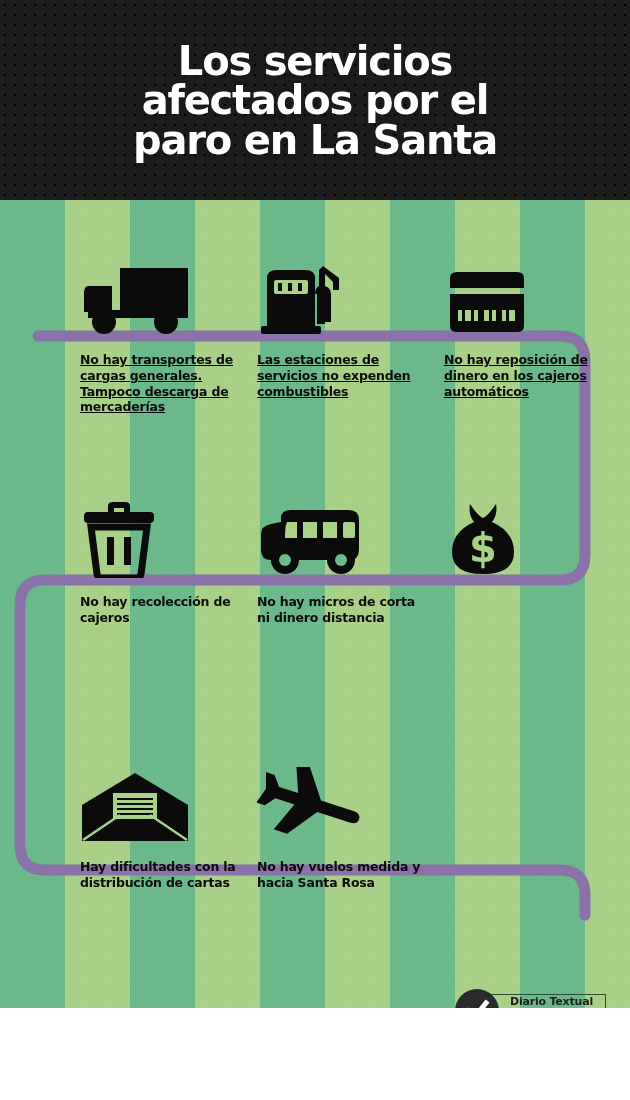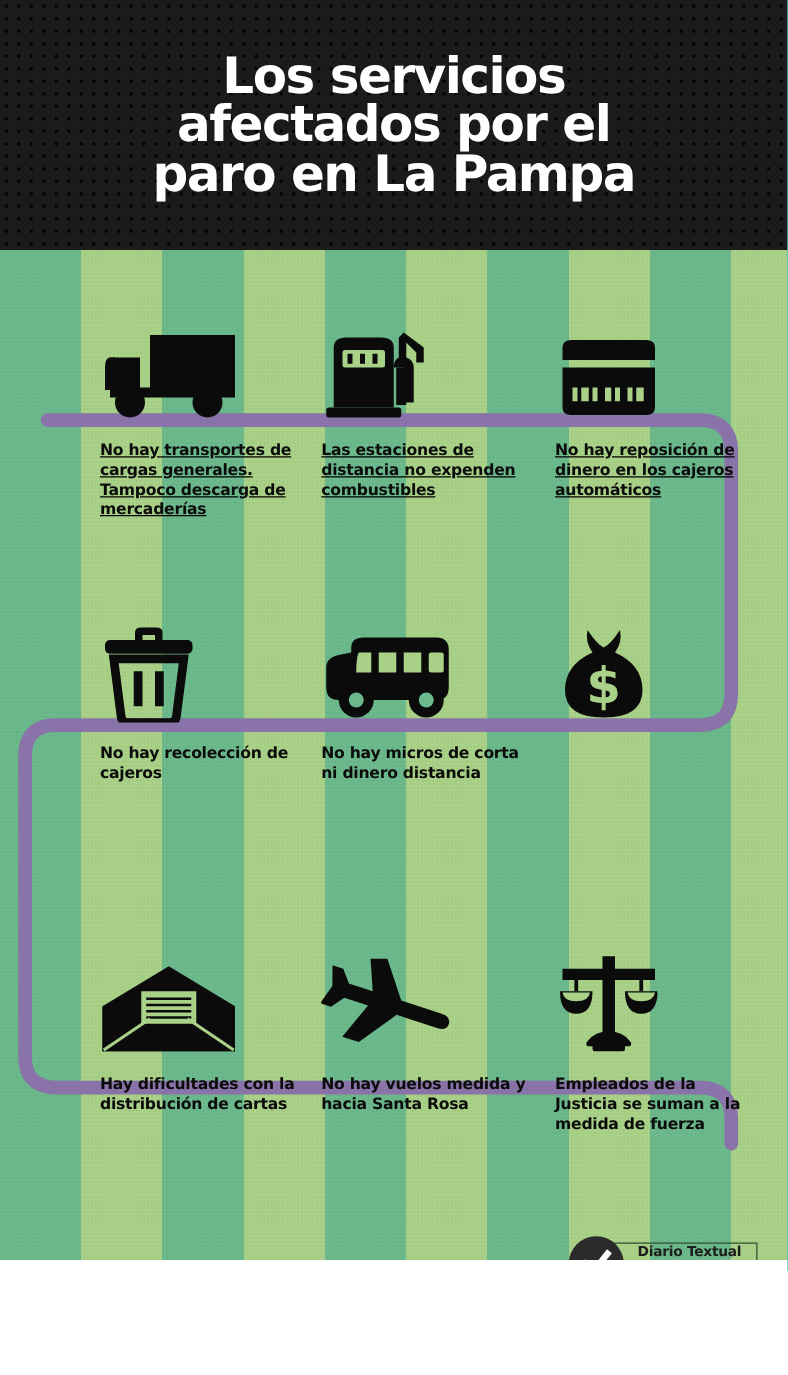--- a/index.html
+++ b/index.html
@@ -99,21 +99,21 @@
 </style>
 </head>
 <body>
 
 <div id="page">
 
   <div class="header">
     <div class="header-title">
       <span class="ln">Los servicios</span>
       <span class="ln">afectados por el</span>
-      <span class="ln">paro en La Pampa</span>
+      <span class="ln">paro en La Santa</span>
     </div>
   </div>
 
   <div class="board"></div>
 
   <svg class="snake" viewBox="0 0 630 848" width="630" height="848">
     <g fill="none" stroke="#8a73a8" stroke-width="11" stroke-linecap="round">
       <path d="M 38 136 L 560 136 Q 585 136 585 161 L 585 355 Q 585 380 560 380 L 45 380 Q 20 380 20 405 L 20 645 Q 20 670 45 670 L 560 670 Q 585 670 585 695 L 585 715"></path>
     </g>
   </svg>
@@ -140,21 +140,21 @@
           <path d="M10 14 Q10 6 20 6 L48 6 Q58 6 58 14 L58 62 L10 62 Z" fill="#0b0b0b"></path>
           <rect x="4" y="62" width="60" height="8" rx="2" fill="#0b0b0b"></rect>
           <rect x="17" y="16" width="34" height="14" rx="2" fill="#a9d187"></rect>
           <rect x="21" y="19" width="4" height="8" fill="#0b0b0b"></rect>
           <rect x="31" y="19" width="4" height="8" fill="#0b0b0b"></rect>
           <rect x="41" y="19" width="4" height="8" fill="#0b0b0b"></rect>
           <path d="M58 30 L66 30 L66 58 L74 58 L74 30 Q74 24 68 22 L68 10 L76 18 L76 26 L82 26 L82 14 L66 2 L62 6 L62 22 Q58 24 58 30 Z" fill="#0b0b0b"></path>
           <rect x="60" y="30" width="8" height="30" fill="#0b0b0b"></rect>
         </svg>
       </div>
-      <div class="caption">Las estaciones de distancia no expenden combustibles</div>
+      <div class="caption">Las estaciones de servicios no expenden combustibles</div>
     </div>
 
     <div class="cell c-r1 c-c3">
       <div class="icon-wrap">
         <svg width="86" height="66" viewBox="0 0 86 66">
           <path d="M6 8 Q6 2 13 2 L73 2 Q80 2 80 8 L80 18 L6 18 Z" fill="#0b0b0b"></path>
           <path d="M6 24 L80 24 L80 56 Q80 62 73 62 L13 62 Q6 62 6 56 Z" fill="#0b0b0b"></path>
           <g fill="#a9d187">
             <rect x="14" y="40" width="4" height="11"></rect>
             <rect x="21" y="40" width="6" height="11"></rect>
@@ -235,39 +235,20 @@
       <div class="icon-wrap">
         <svg width="104" height="76" viewBox="0 0 104 76">
           <g fill="#0b0b0b" transform="rotate(18 52 38)">
             <path d="M96 30 Q104 30 104 36 Q104 42 96 42 L62 42 L40 72 L26 72 L38 42 L18 42 L10 52 L1 52 L6 36 L1 20 L10 20 L18 30 L38 30 L26 0 L40 0 L62 30 Z"></path>
           </g>
         </svg>
       </div>
       <div class="caption">No hay vuelos medida y hacia Santa Rosa</div>
     </div>
 
-    <div class="cell c-r3 c-c3">
-      <div class="icon-wrap">
-        <svg width="86" height="80" viewBox="0 0 86 80">
-          <rect x="38" y="2" width="10" height="66" fill="#0b0b0b"></rect>
-          <rect x="6" y="12" width="74" height="9" fill="#0b0b0b"></rect>
-          <path d="M26 64 Q24 66 26 68 L60 68 Q62 66 60 64 Q54 56 43 56 Q32 56 26 64 Z" fill="#0b0b0b" transform="translate(0,6)"></path>
-          <rect x="30" y="70" width="26" height="8" rx="2" fill="#0b0b0b"></rect>
-          <g stroke="#0b0b0b" stroke-width="3">
-            <line x1="17" y1="21" x2="17" y2="30"></line>
-            <line x1="69" y1="21" x2="69" y2="30"></line>
-          </g>
-          <path d="M4 30 L30 30 Q30 48 17 48 Q4 48 4 30 Z" fill="#0b0b0b"></path>
-          <path d="M56 30 L82 30 Q82 48 69 48 Q56 48 56 30 Z" fill="#0b0b0b"></path>
-          <path d="M6 31 L28 31 Q27 38 17 38 Q7 38 6 31 Z" fill="#a9d187"></path>
-          <path d="M58 31 L80 31 Q79 38 69 38 Q59 38 58 31 Z" fill="#a9d187"></path>
-        </svg>
-      </div>
-      <div class="caption">Empleados de la Justicia se suman a la medida de fuerza</div>
-    </div>
 
   </div>
 
   <div class="logo">
     <div class="logo-check">
       <svg width="26" height="26" viewBox="0 0 26 26">
         <path d="M4 13 L10 20 L22 5" fill="none" stroke="#ffffff" stroke-width="5" stroke-linecap="square" stroke-linejoin="miter"></path>
       </svg>
     </div>
     <div class="logo-box">

